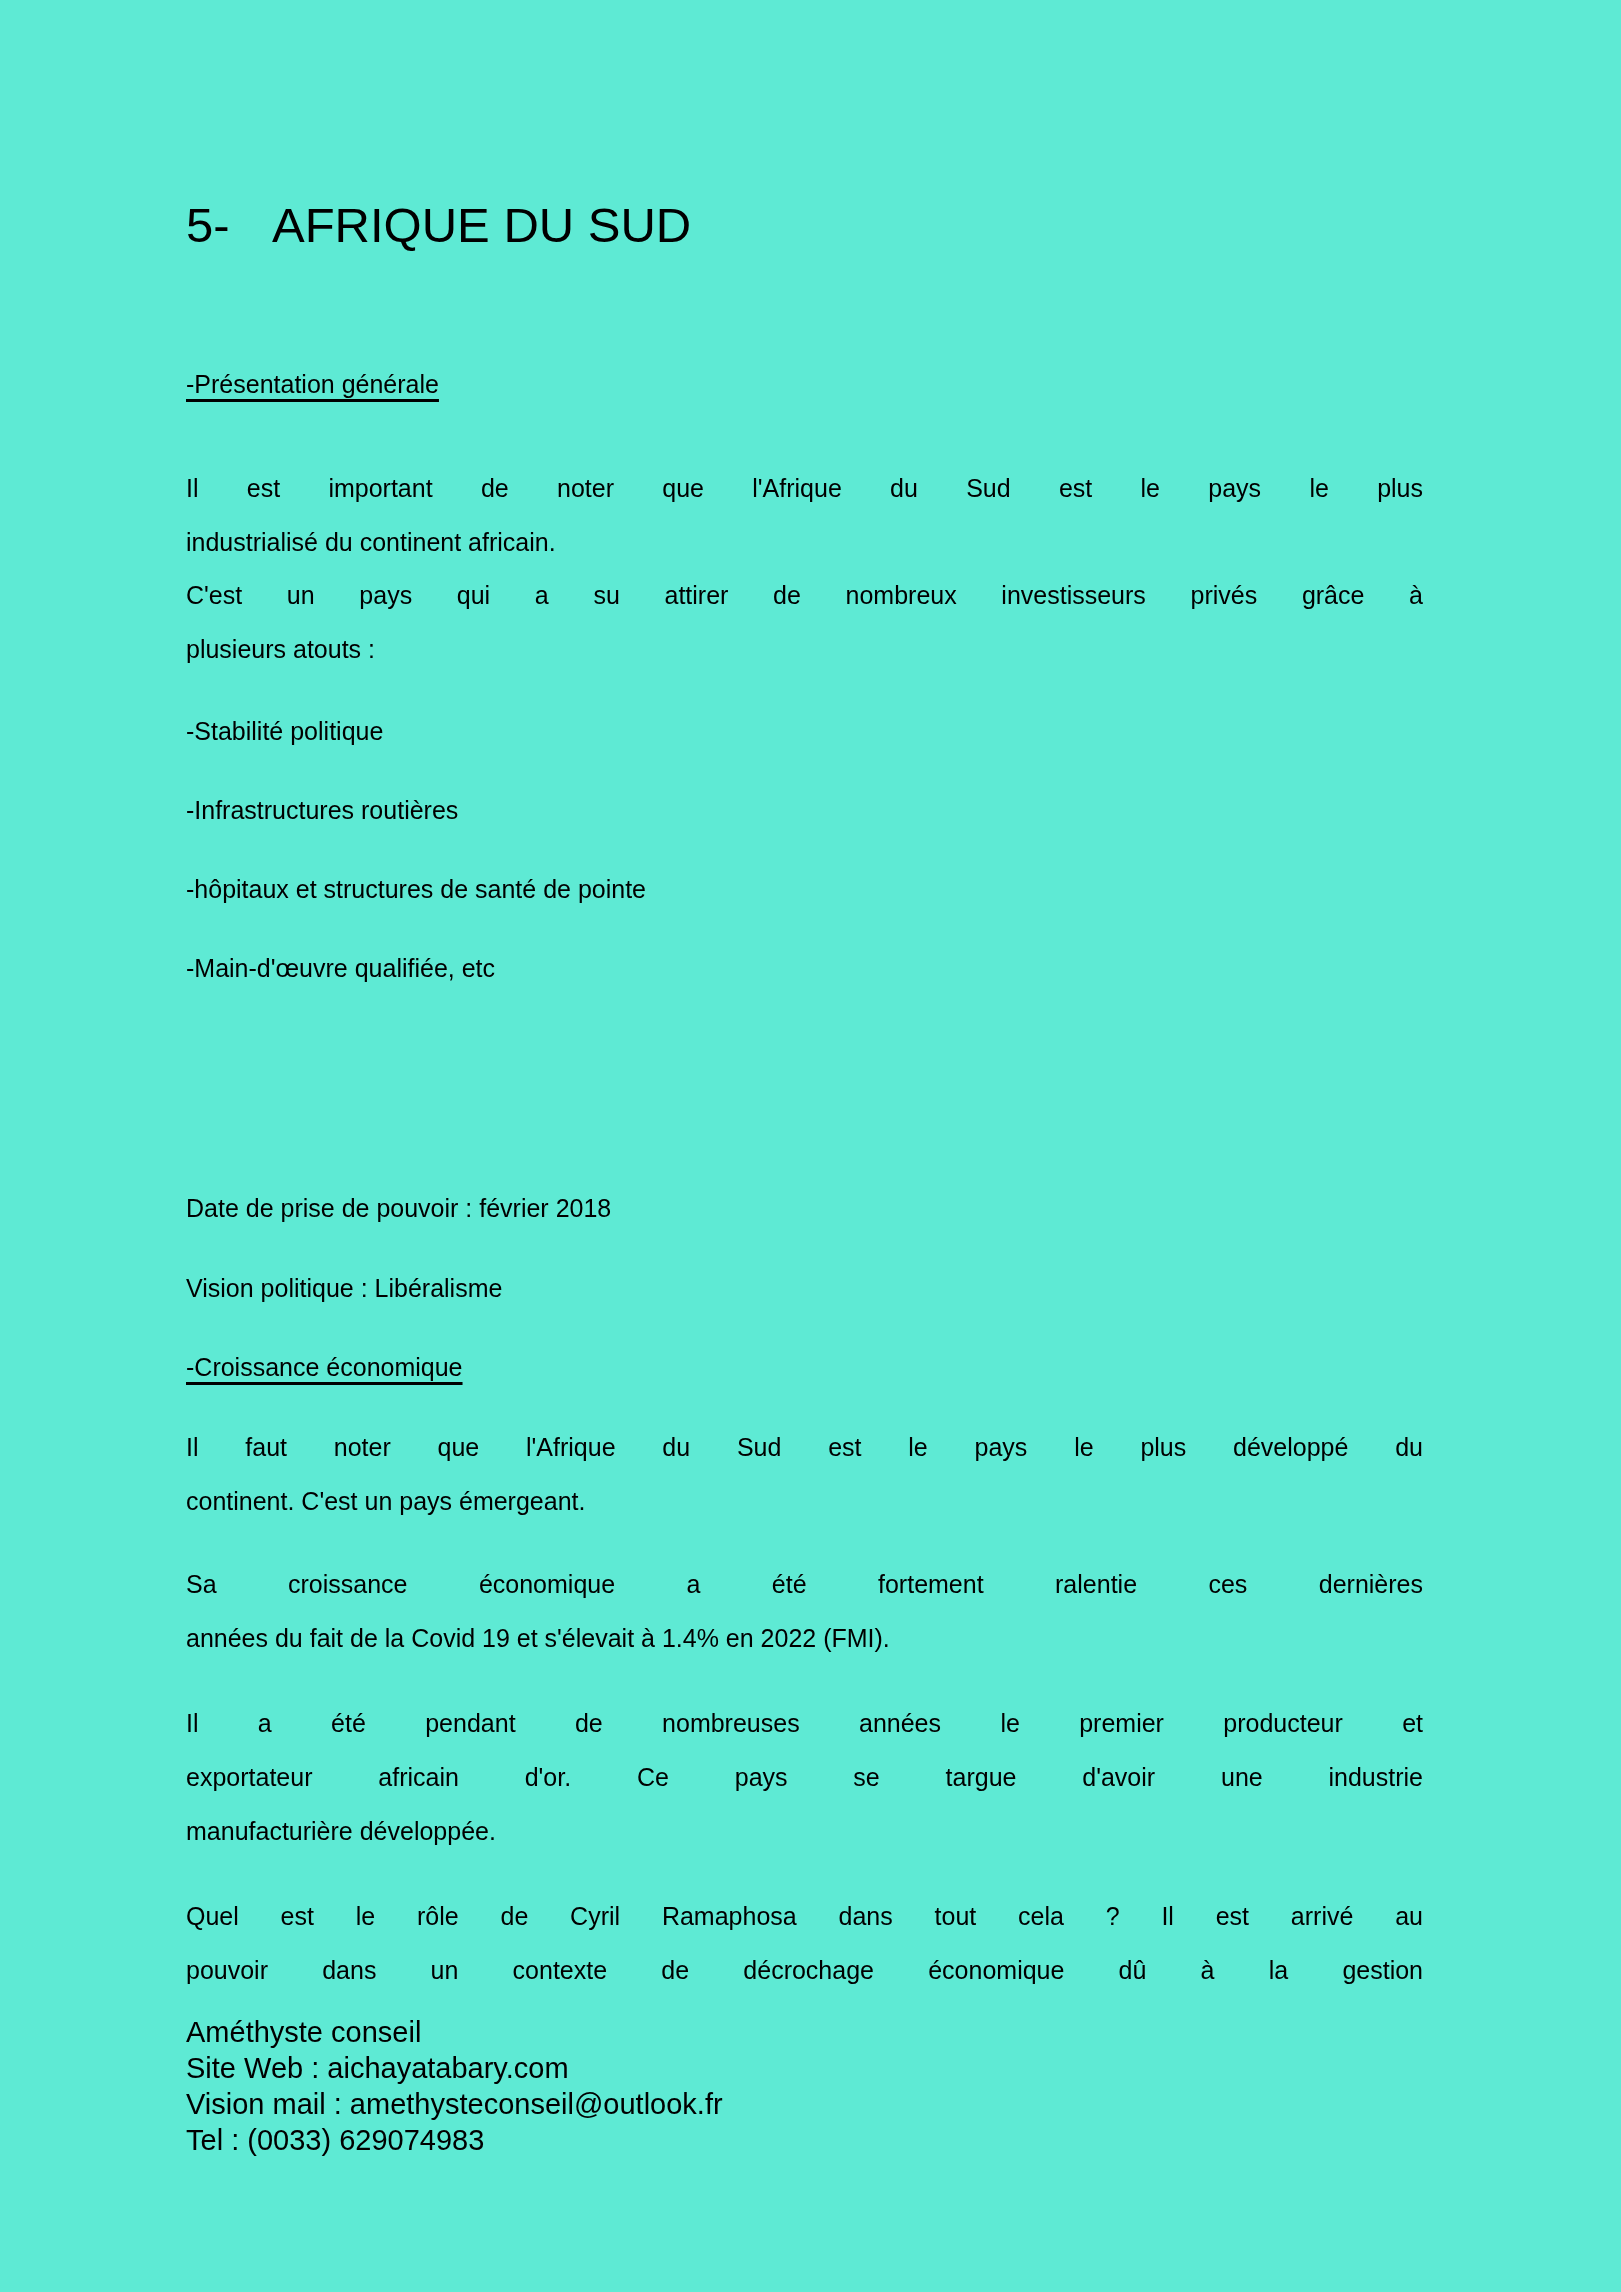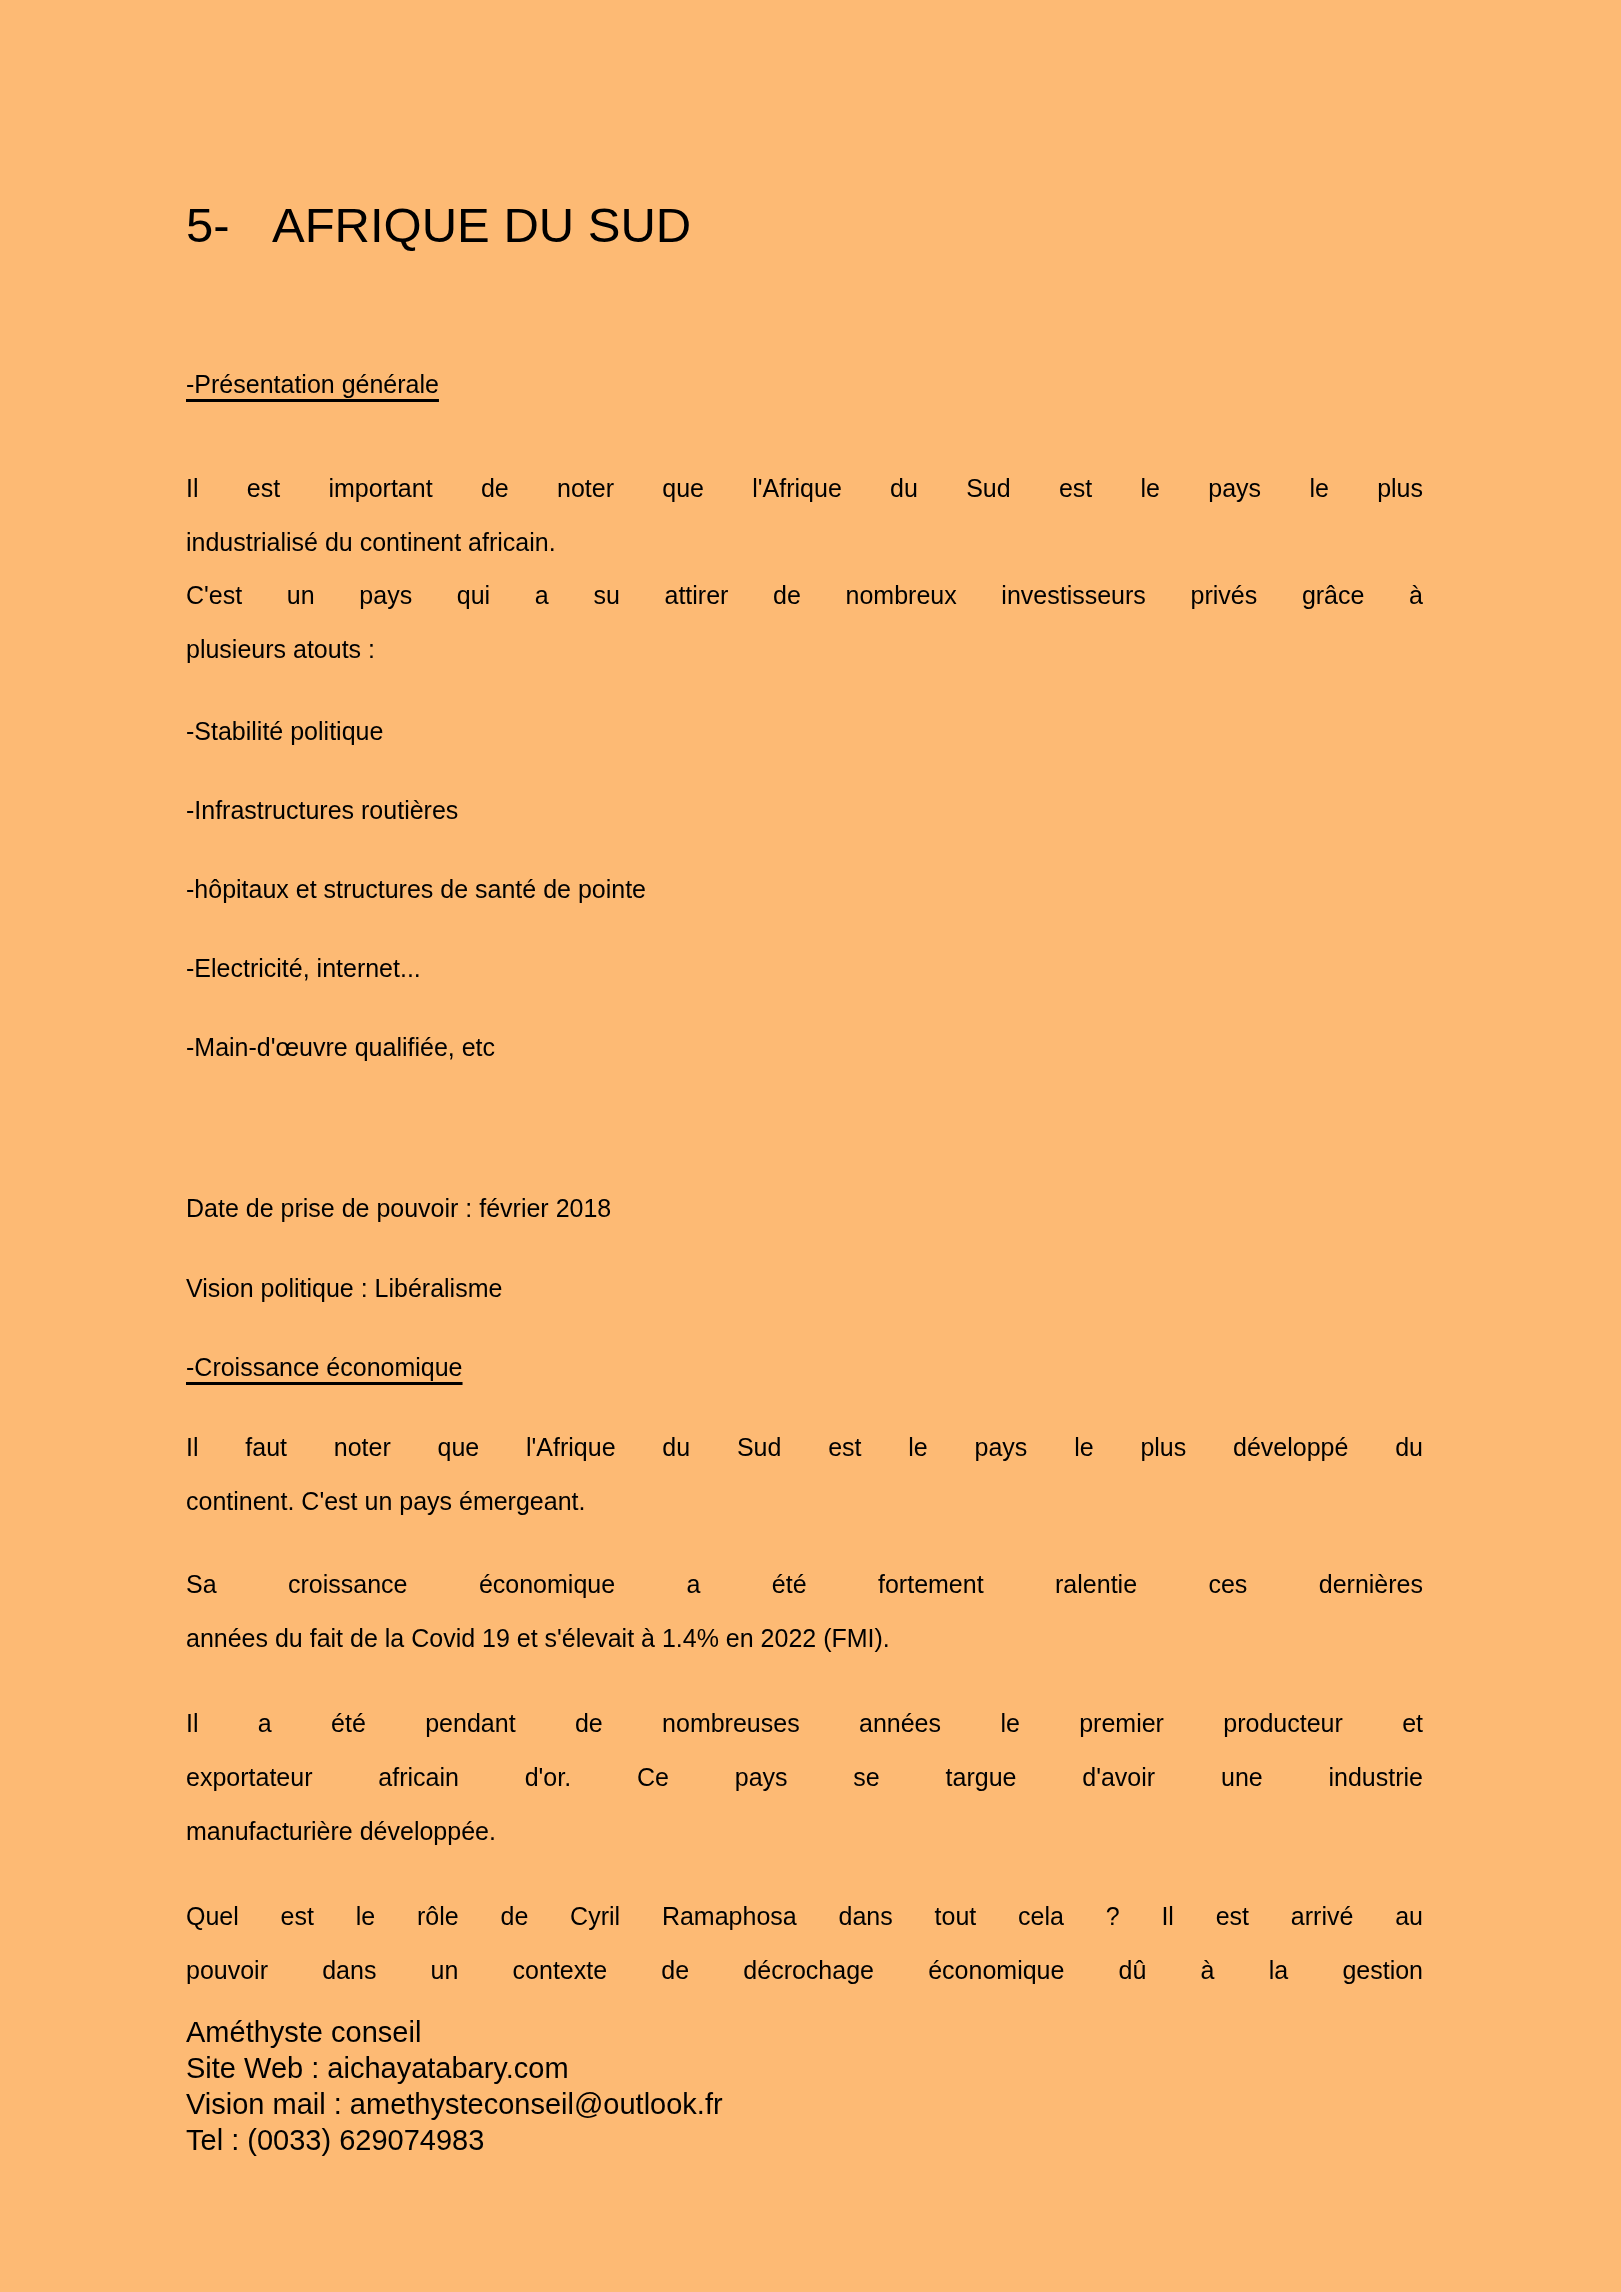--- a/index.html
+++ b/index.html
@@ -4,21 +4,21 @@
 <style>
   html, body {
     margin: 0;
     padding: 0;
     background: #ffffff;
   }
   .page {
     position: relative;
     width: 1621px;
     height: 2293px;
-    background: #fdba74;
+    background: #5eead4;
     color: #000000;
     font-family: "Liberation Sans", sans-serif;
     overflow: hidden;
   }
   .block {
     position: absolute;
     left: 186px;
     width: 1237px;
     font-size: 25px;
     line-height: 54px;
@@ -71,21 +71,20 @@
 
   <div class="block" style="top:568px;">
     <div class="jl">C'est un pays qui a su attirer de nombreux investisseurs privés grâce à</div>
     <div>plusieurs atouts :</div>
   </div>
 
   <div class="block list" style="top:692px;">
     <div class="li">-Stabilité politique</div>
     <div class="li">-Infrastructures routières</div>
     <div class="li">-hôpitaux et structures de santé de pointe</div>
-    <div class="li">-Electricité, internet...</div>
     <div class="li">-Main-d'œuvre qualifiée, etc</div>
   </div>
 
   <div class="block" style="top:1181px;">Date de prise de pouvoir : février 2018</div>
 
   <div class="block" style="top:1261px;">Vision politique : Libéralisme</div>
 
   <div class="block" style="top:1420px;">
     <div class="jl">Il faut noter que l'Afrique du Sud est le pays le plus développé du</div>
     <div>continent. C'est un pays émergeant.</div>

